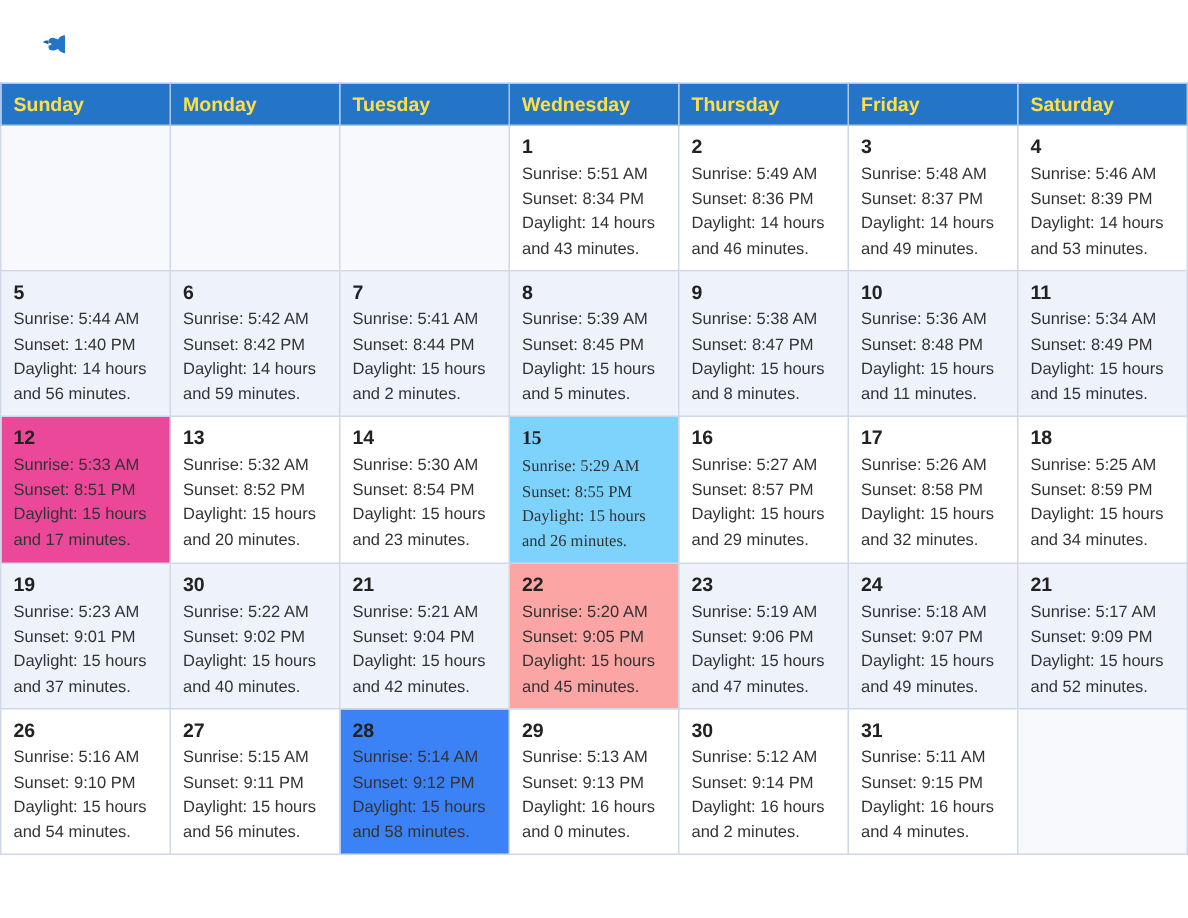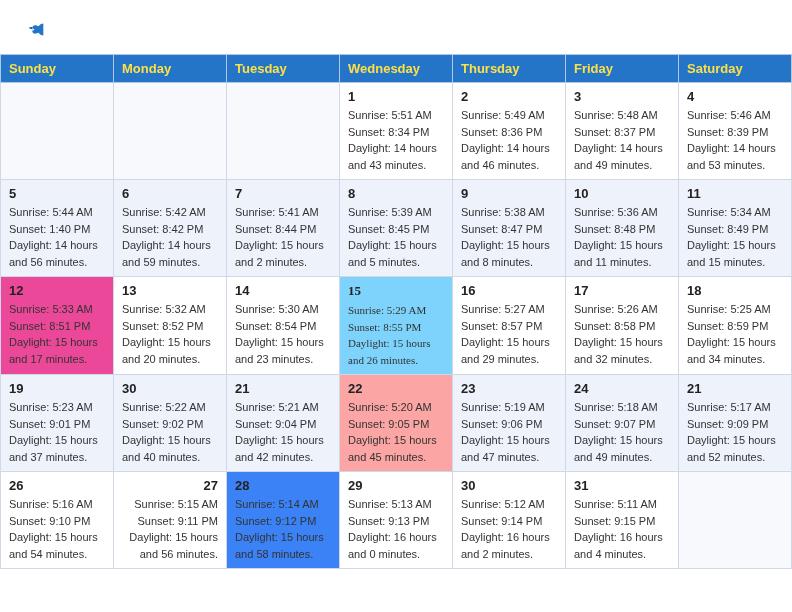--- a/index.html
+++ b/index.html
@@ -312,21 +312,21 @@
         </td>
       </tr>
       <tr>
         <td style="background: rgb(255, 255, 255);">
           <div class="day-number">26</div>
           <div class="day-info" style="white-space: pre-line;">Sunrise: 5:16 AM
 Sunset: 9:10 PM
 Daylight: 15 hours
 and 54 minutes.</div>
         </td>
-        <td style="background: rgb(255, 255, 255); text-align: right;">
+        <td style="background: rgb(255, 255, 255);">
           <div class="day-number">27</div>
           <div class="day-info" style="white-space: pre-line;">Sunrise: 5:15 AM
 Sunset: 9:11 PM
 Daylight: 15 hours
 and 56 minutes.</div>
         </td>
         <td style="background: #3b82f6; margin-left: 24px;">
           <div class="day-number">28</div>
           <div class="day-info" style="white-space: pre-line;">Sunrise: 5:14 AM
 Sunset: 9:12 PM

